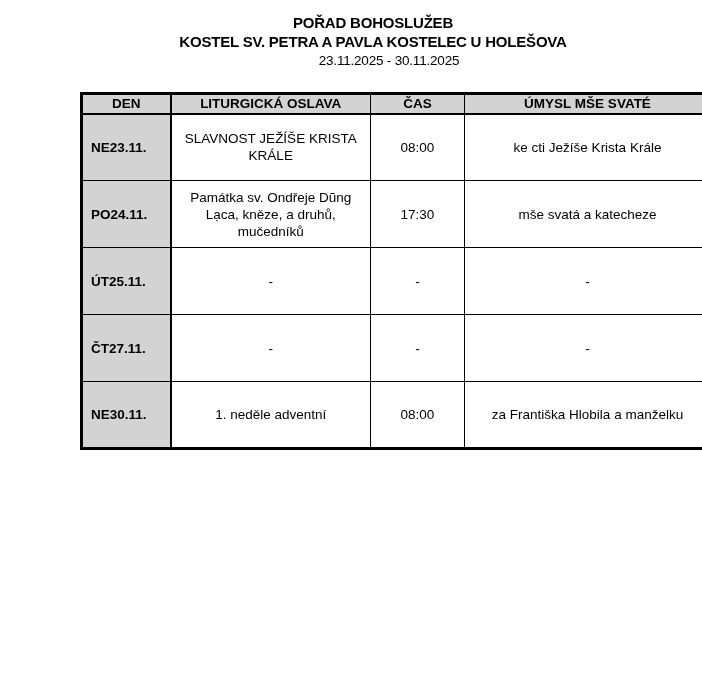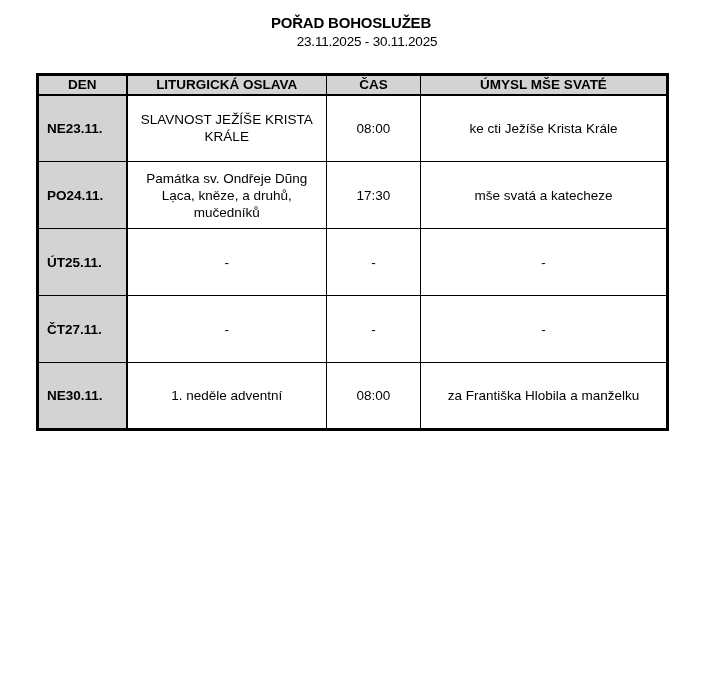--- a/index.html
+++ b/index.html
@@ -9,20 +9,21 @@
     width: 702px;
     height: 679px;
     background: #ffffff;
     font-family: "Liberation Sans", sans-serif;
     color: #000000;
   }
   .page {
     width: 702px;
     height: 679px;
     overflow: hidden;
+    padding-left: 44px;
   }
   .titles {
     text-align: center;
     padding-top: 13px;
   }
   .title-main,
   .title-sub {
     font-size: 15px;
     font-weight: bold;
     line-height: 19px;
@@ -74,20 +75,21 @@
   td.time-cell { padding: 0 4px; }
   td.intention-cell { padding: 0 20px; line-height: 17px; }
 </style>
 </head>
 <body>
 
 <div class="page">
 
   <header class="titles">
     <div class="title-main">POŘAD BOHOSLUŽEB</div>
+    <div class="title-sub">KOSTEL SV. PETRA A PAVLA KOSTELEC U HOLEŠOVA</div>
     <div class="date-range">23.11.2025 - 30.11.2025</div>
   </header>
 
   <table class="schedule">
     <colgroup>
       <col class="c-day">
       <col class="c-feast">
       <col class="c-time">
       <col class="c-int">
     </colgroup>

